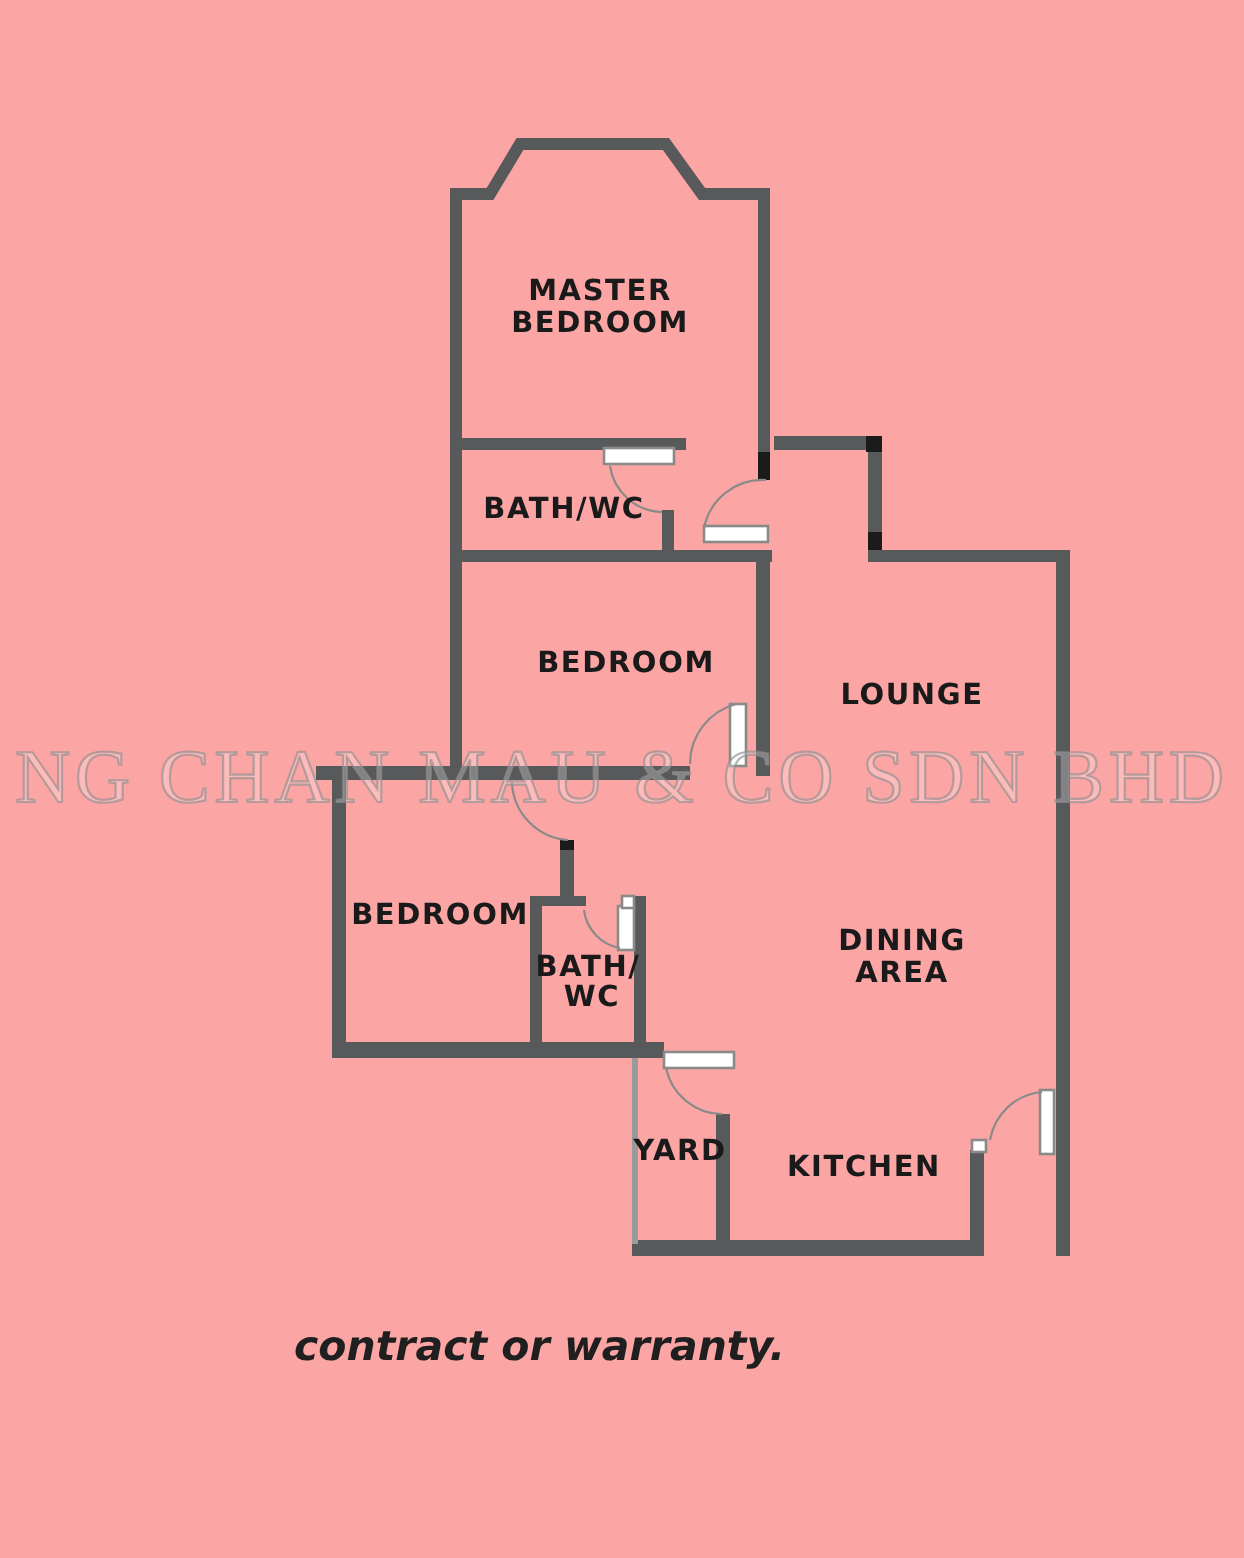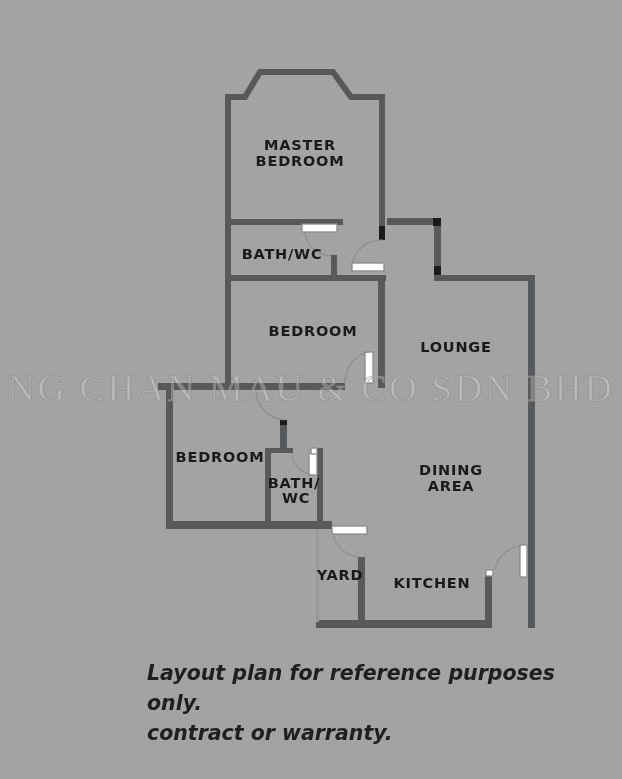--- a/index.html
+++ b/index.html
@@ -1,16 +1,16 @@
 <!DOCTYPE html>
 <html><head>
 <meta charset="utf-8">
 <style>
   html,body{margin:0;padding:0;background:#ffffff;}
-  .page{position:relative;width:622px;height:779px;background:#a3a3a3;overflow:hidden;
+  .page{position:relative;width:622px;height:779px;background:#fca5a5;overflow:hidden;
         font-family:"DejaVu Sans",sans-serif;}
   svg{position:absolute;left:0;top:0;}
   .room-label{font-family:"DejaVu Sans",sans-serif;font-size:14.5px;font-weight:bold;
               letter-spacing:0.8px;}
   .watermark-text{font-family:"Liberation Serif","DejaVu Serif",serif;font-size:38px;
               letter-spacing:2.5px;}
   .disclaimer{position:absolute;left:147px;top:658px;width:420px;
               font-family:"DejaVu Sans",sans-serif;font-style:italic;font-weight:bold;
               font-size:20.5px;line-height:30px;color:#1f1f1f;}
   .disclaimer span{display:block;}
@@ -103,17 +103,16 @@
     <text x="451" y="475">DINING</text>
     <text x="451" y="491">AREA</text>
     <text x="340" y="580">YARD</text>
     <text x="432" y="588">KITCHEN</text>
   </g>
 
   <text class="watermark-text" x="311" y="401" text-anchor="middle" fill="rgba(255,255,255,0.25)" stroke-opacity="0.65" stroke-width="1.1" stroke="#8f8f8f">NG CHAN MAU &amp; CO SDN BHD</text>
 </svg>
 
   <div class="disclaimer">
-    <span>Layout plan for reference purposes only.</span>
     <span>contract or warranty.</span>
   </div>
 
 </div>
 
 </body></html>

